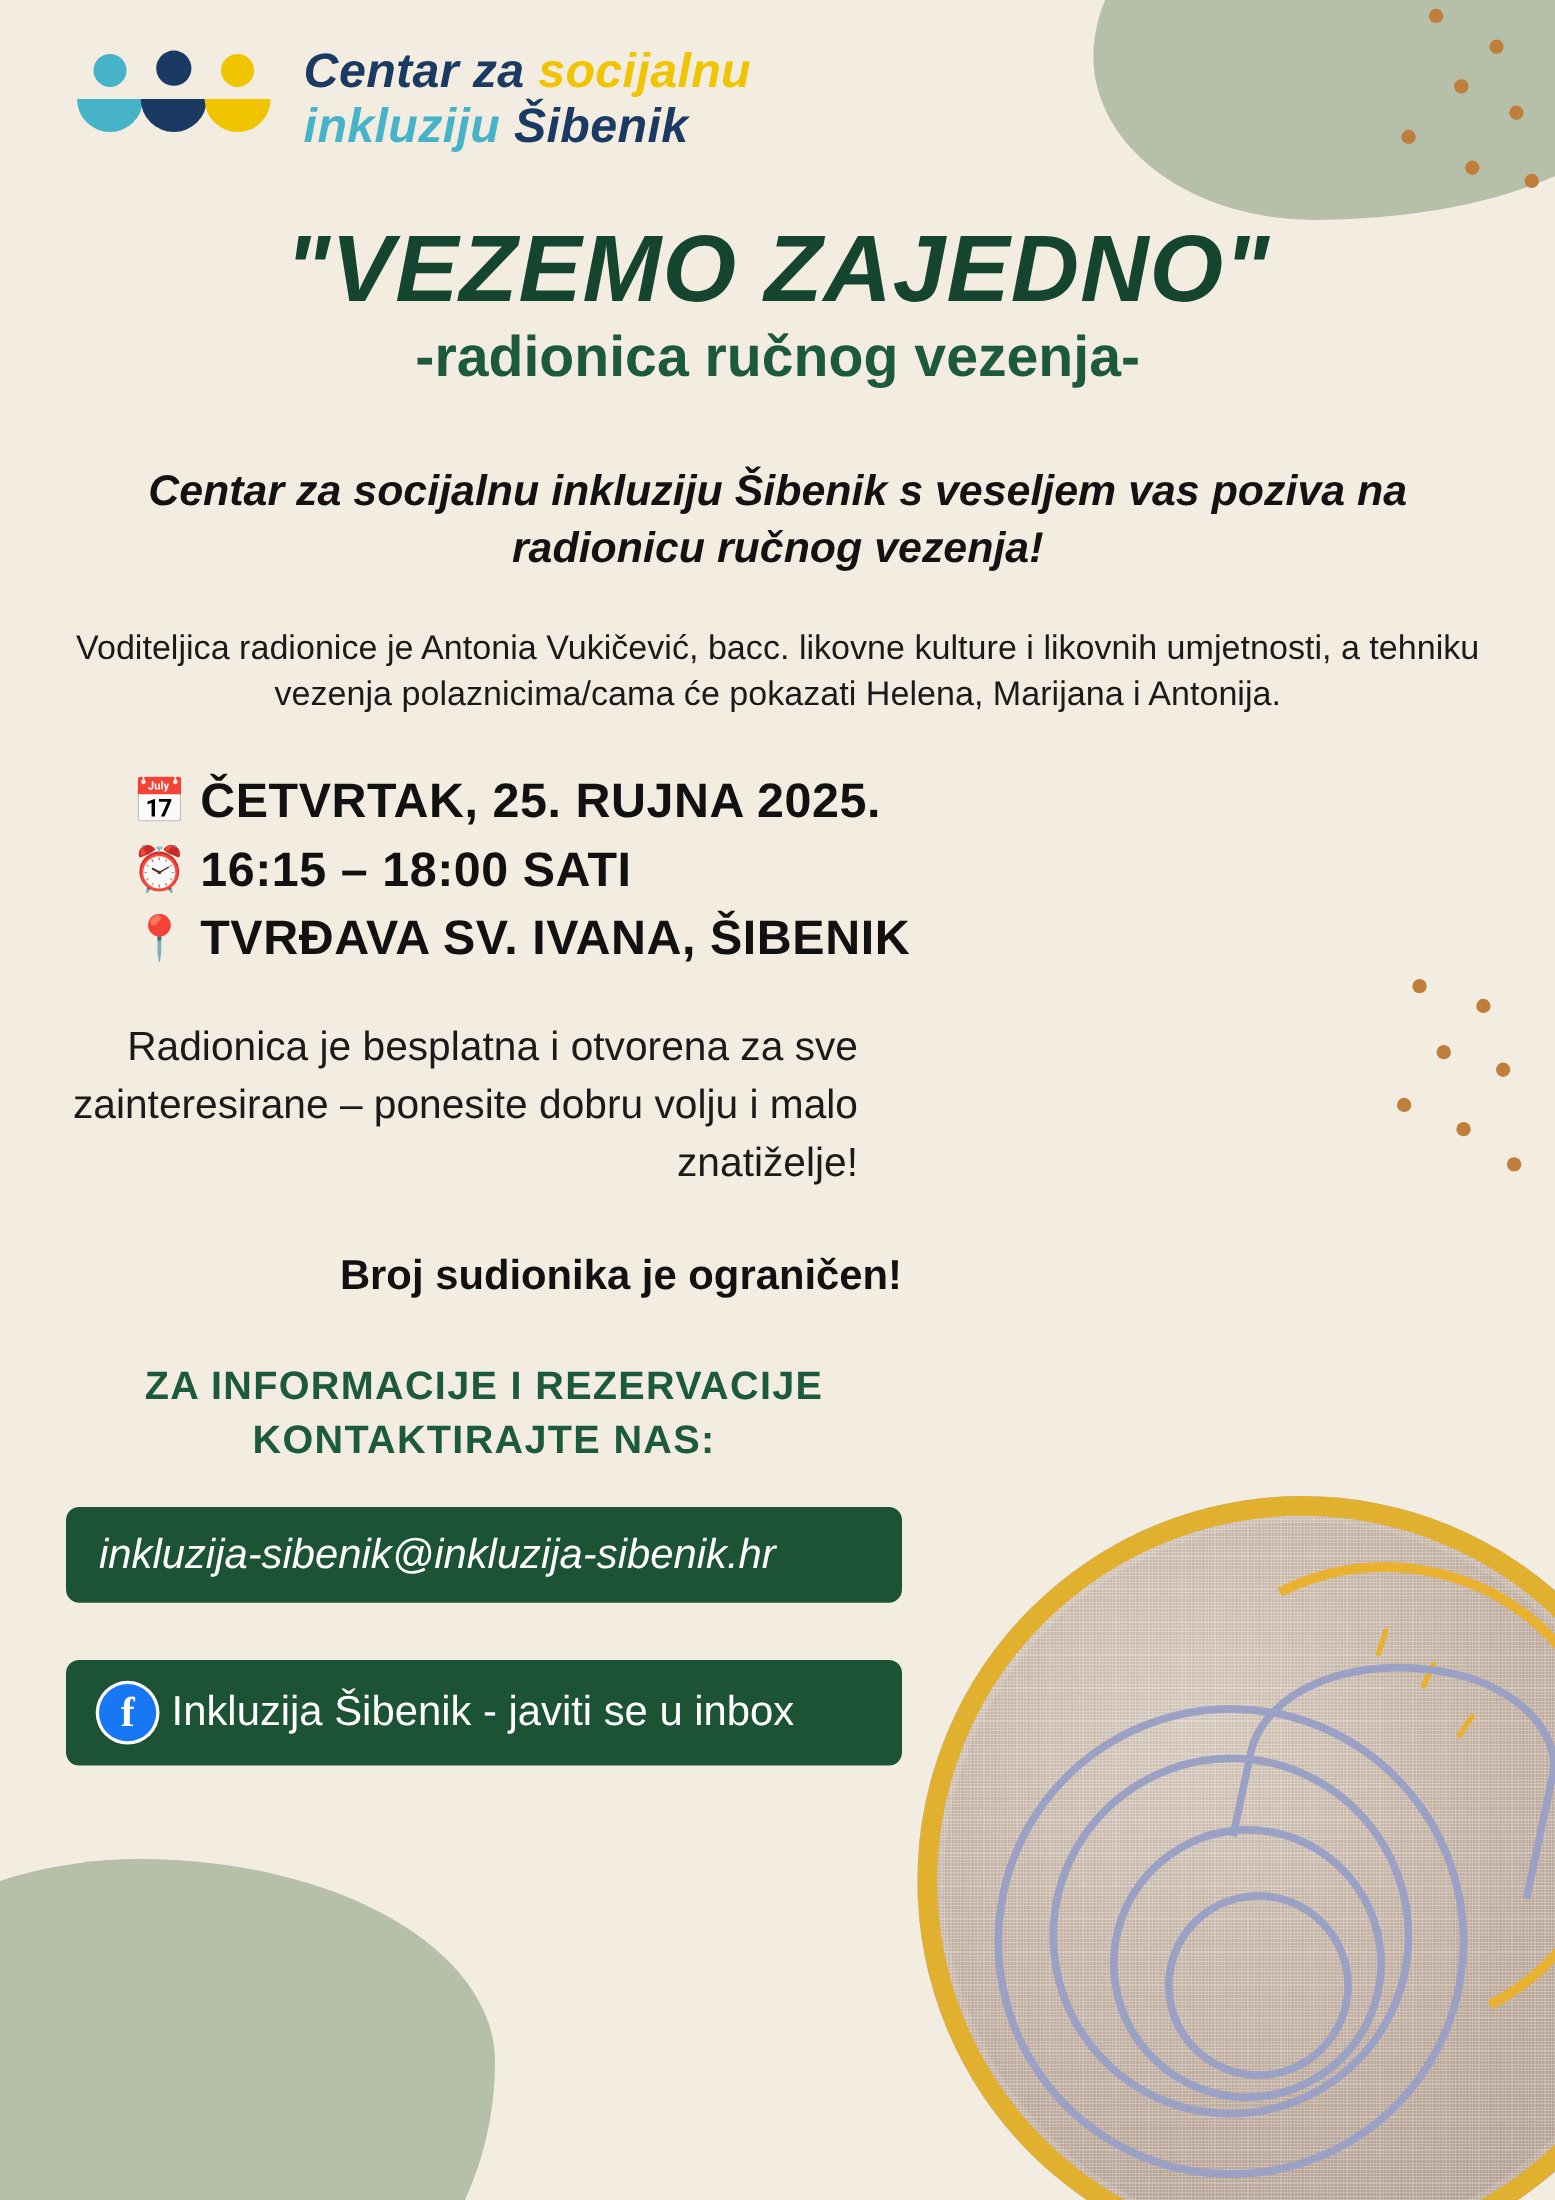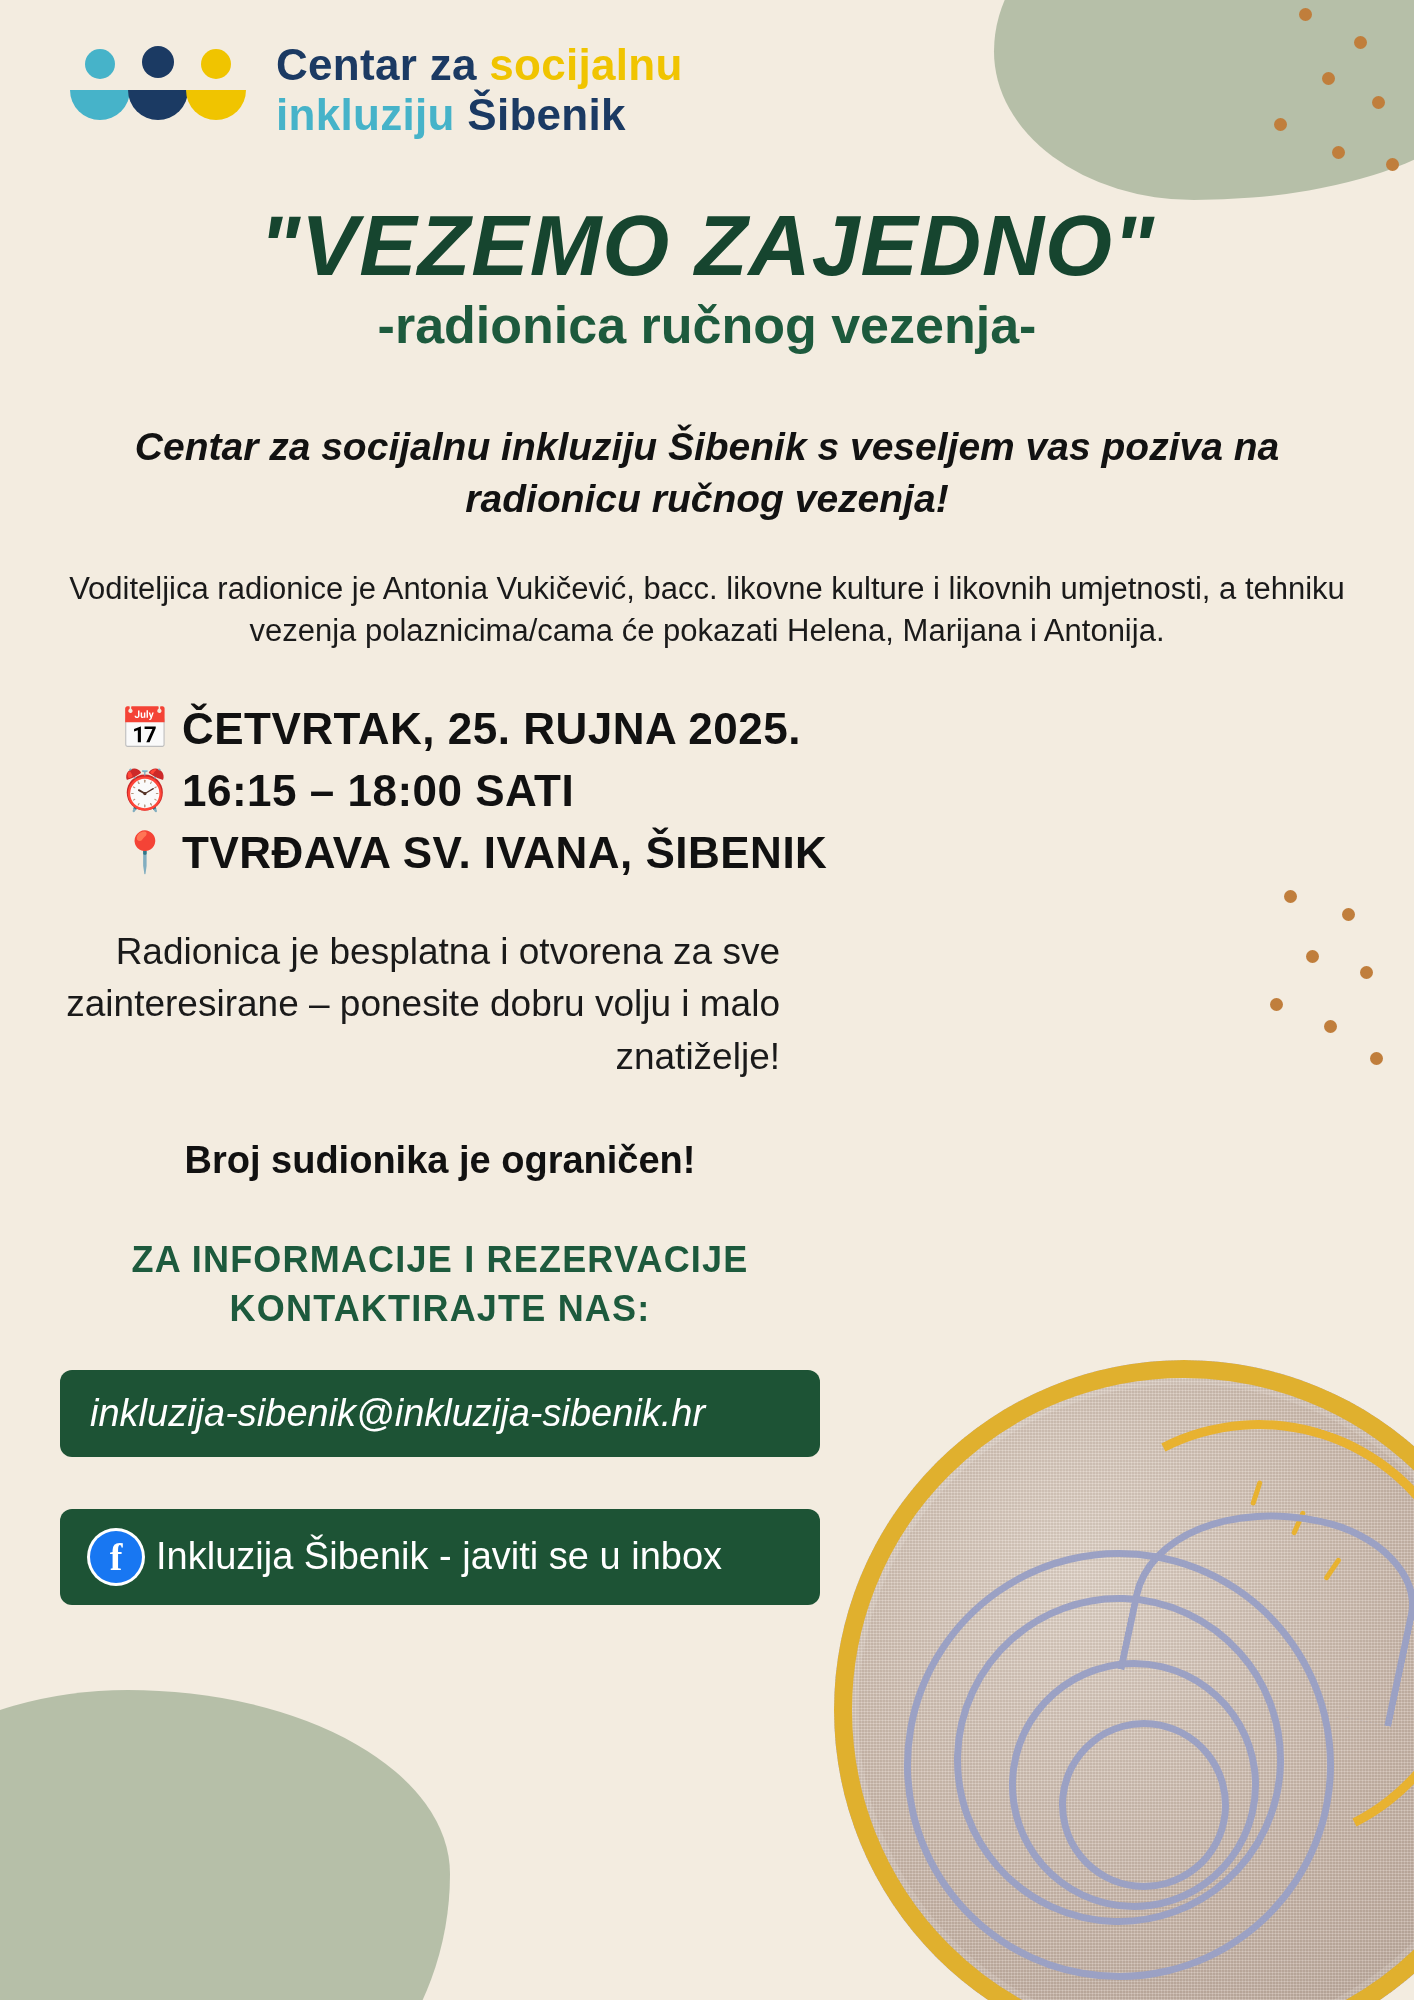--- a/index.html
+++ b/index.html
@@ -118,20 +118,21 @@
 
   
   .logo-row {
     position: absolute;
     top: 40px;
     left: 62px;
     display: flex;
     align-items: center;
     gap: 22px;
     z-index: 5;
+    font-style: italic;
   }
   .logo-mark { width: 192px; height: 100px; }
   .logo-text {
     font-weight: 700;
     font-size: 44px;
     line-height: 1.14;
     letter-spacing: 0.3px;
   }
   .lt-1 .a { color: #1b3a63; }
   .lt-1 .b { color: #f0c400; }
@@ -203,21 +204,21 @@
     width: 720px;
     text-align: right;
     font-size: 37px;
     color: #1a1a1a;
     line-height: 1.42;
   }
 
   .limited {
     margin: 56px 0 0 0;
     width: 760px;
-    text-align: center;
+    text-align: right;
     font-size: 38px;
     font-weight: 700;
     color: #111;
   }
 
   .contact-head {
     margin: 54px 0 0 0;
     width: 760px;
     text-align: center;
     font-size: 36px;

